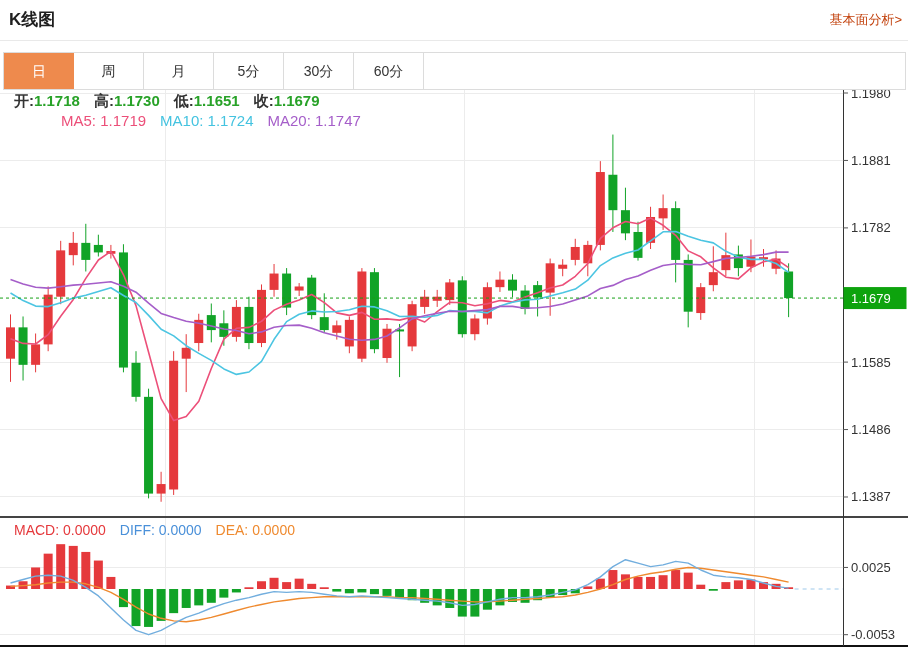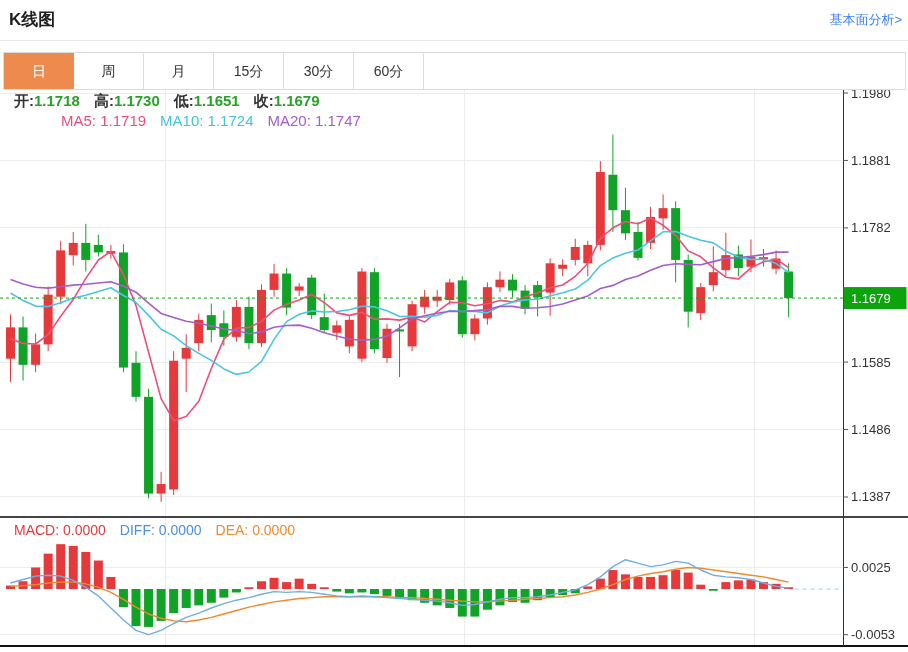--- a/index.html
+++ b/index.html
@@ -1,20 +1,20 @@
 <!DOCTYPE html>
 <html><head>
 <meta charset="utf-8">
 <style>
   html,body{margin:0;padding:0;background:#fff;}
   .page{position:relative;width:908px;height:652px;background:#fff;overflow:hidden;
         font-family:"Liberation Sans","DejaVu Sans",sans-serif;}
   .header{position:absolute;left:0;top:0;width:908px;height:41px;border-bottom:1px solid #e9e9e9;box-sizing:border-box;}
   .page-title{position:absolute;left:9px;top:8px;font-size:17px;font-weight:bold;color:#1f1f1f;}
-  .fund-link{position:absolute;right:6px;top:11px;font-size:13px;color:#3b82f6;text-decoration:none;cursor:pointer;}
+  .fund-link{position:absolute;right:6px;top:11px;font-size:13px;color:#c2410c;text-decoration:none;cursor:pointer;}
   .tab-bar{position:absolute;left:3px;top:52px;width:903px;height:38px;display:flex;
            border:1px solid #dcdcdc;box-sizing:border-box;background:#fff;z-index:3;}
   .tab{width:70px;height:36px;line-height:36px;text-align:center;font-size:14px;color:#333;
        border-right:1px solid #dcdcdc;cursor:pointer;box-sizing:border-box;background:#fff;}
   .tab.active{color:#fff;border-right:none;}
   .tab-filler{flex:1;background:#fff;}
   .legend-row{position:absolute;z-index:2;white-space:nowrap;}
   .ohlc-row{left:14px;top:92px;font-size:15px;font-weight:bold;}
   .ma-row{left:14px;top:112px;font-size:15px;margin-left:47px;}
   .macd-row{left:14px;top:522px;font-size:14px;text-align:center;}
@@ -28,21 +28,21 @@
 <div class="page">
   <div class="header">
     <div class="page-title">K线图</div>
     <a class="fund-link">基本面分析&gt;</a>
   </div>
 
   <div class="tab-bar">
       <div class="tab active" style="background: rgb(238, 138, 77);">日</div>
       <div class="tab">周</div>
       <div class="tab">月</div>
-      <div class="tab">15分</div>
+      <div class="tab">5分</div>
       <div class="tab">30分</div>
       <div class="tab">60分</div>
       <div class="tab-filler"></div>
     </div>
 
   <svg id="chart" width="908" height="652">
       <line x1="165" y1="90" x2="165" y2="646" stroke="#ececec" stroke-width="1" shape-rendering="crispEdges"></line>
       <line x1="464" y1="90" x2="464" y2="646" stroke="#ececec" stroke-width="1" shape-rendering="crispEdges"></line>
       <line x1="754" y1="90" x2="754" y2="646" stroke="#ececec" stroke-width="1" shape-rendering="crispEdges"></line>
       <line x1="0" y1="93" x2="843" y2="93" stroke="#ececec" stroke-width="1" shape-rendering="crispEdges"></line>

